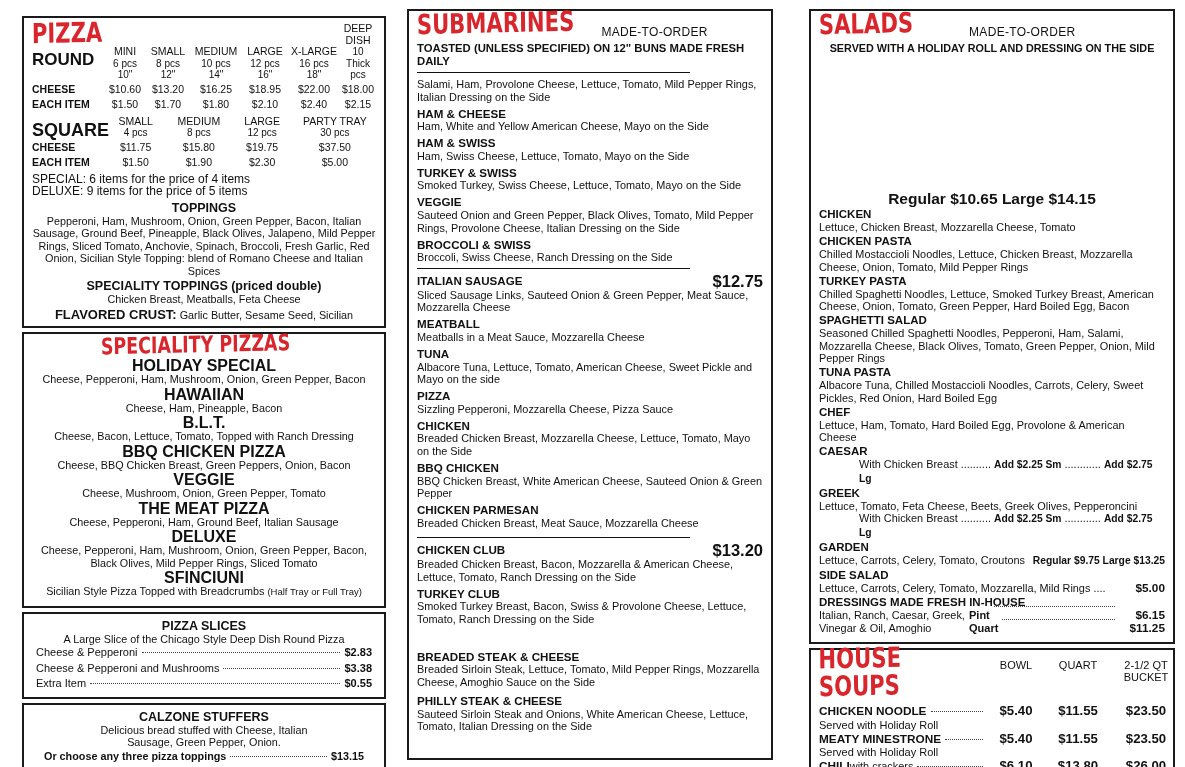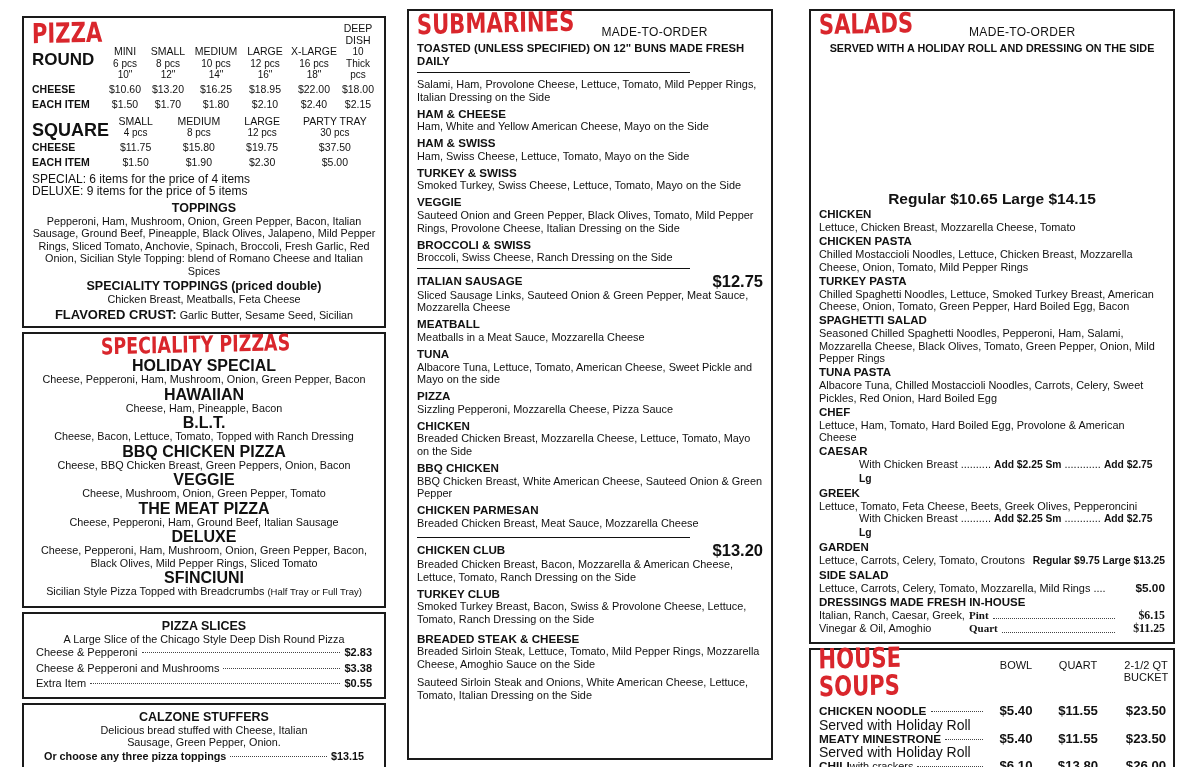--- a/index.html
+++ b/index.html
@@ -65,33 +65,33 @@
   .sal-name{font-weight:bold;font-size:11.5px;line-height:13.2px;}
   .sal-desc{font-size:10.9px;line-height:12.4px;}
   .addon{font-size:10.9px;line-height:12.4px;padding-left:40px;}
   .addon b{font-size:10.3px;}
   .flexrow{display:flex;justify-content:space-between;align-items:baseline;}
   .inline-note{font-weight:bold;font-size:10.3px;white-space:nowrap;}
   .inline-price{font-weight:bold;font-size:11.8px;white-space:nowrap;}
   .dress-cols{display:flex;font-size:10.9px;line-height:13.5px;}
   .dress-left{flex:0 0 150px;}
   .dress-right{flex:1;}
-  .dress-row{display:flex;align-items:flex-end;font-family:Liberation Serif, serif;}
+  .dress-row{display:flex;align-items:flex-start;}
   .dress-row b{font-size:11px;}
   .dress-price{font-weight:bold;font-size:11.8px;width:46px;text-align:right;}
 
   
   .soup-row{display:grid;grid-template-columns:168px 58px 66px 70px;align-items:baseline;}
   .soup-headrow{align-items:start;margin-bottom:2px;}
   .soup-colhead{font-size:11px;text-align:center;line-height:12px;padding-top:4px;}
   .soup-name{font-weight:bold;font-size:11.8px;}
   .soup-name.plain{font-weight:normal;font-size:10.9px;}
   .soup-suffix{font-weight:normal;font-size:10.9px;}
   .soup-price{font-weight:bold;font-size:13.2px;text-align:center;line-height:15.5px;}
-  .soup-note{font-size:14px;line-height:12px;}
+  .soup-note{font-size:11px;line-height:12px;}
   .soup-namecell{display:flex;align-items:baseline;overflow:hidden;}
 </style>
 </head>
 <body>
 
 <div class="page">
 
   <div class="col col-left">
 
     <section class="box">
@@ -342,25 +342,26 @@
           <div class="name-row">
               <span class="sub-name">CHICKEN CLUB</span>
               <span class="group-price">$13.20</span>
             </div>
           <div class="sub-desc">Breaded Chicken Breast, Bacon, Mozzarella &amp; American Cheese, Lettuce, Tomato, Ranch Dressing on the Side</div>
         </div>
         <div class="sub-item">
             <div class="sub-name">TURKEY CLUB</div>
             <div class="sub-desc">Smoked Turkey Breast, Bacon, Swiss &amp; Provolone Cheese, Lettuce, Tomato, Ranch Dressing on the Side</div>
           </div>
-        <div class="sub-item" style="margin-top:6px;">
+        <div class="sub-item" style="margin-top:24px;">
             <div class="sub-name">BREADED STEAK &amp; CHEESE</div>
             <div class="sub-desc">Breaded Sirloin Steak, Lettuce, Tomato, Mild Pepper Rings, Mozzarella Cheese, Amoghio Sauce on the Side</div>
           </div>
         <div class="sub-item" style="margin-top:6px;">
+            <div class="sub-name">PHILLY STEAK &amp; CHEESE</div>
             <div class="sub-desc">Sauteed Sirloin Steak and Onions, White American Cheese, Lettuce, Tomato, Italian Dressing on the Side</div>
           </div>
       </div>
     </section>
   </div>
 
   <div class="col col-right">
 
     <section class="box">
       <div class="hdr-row">

